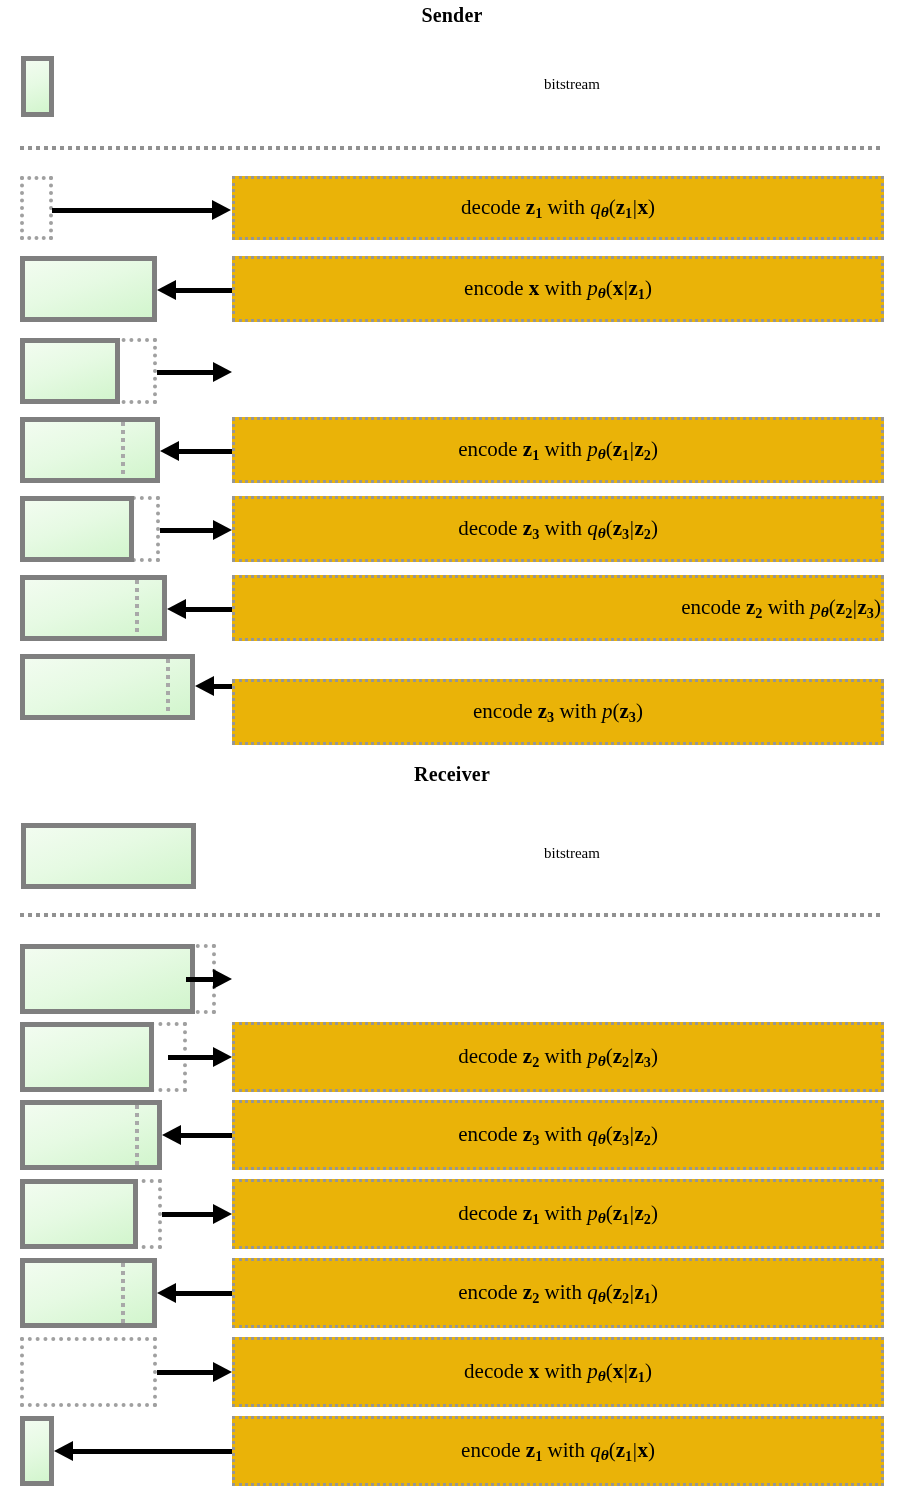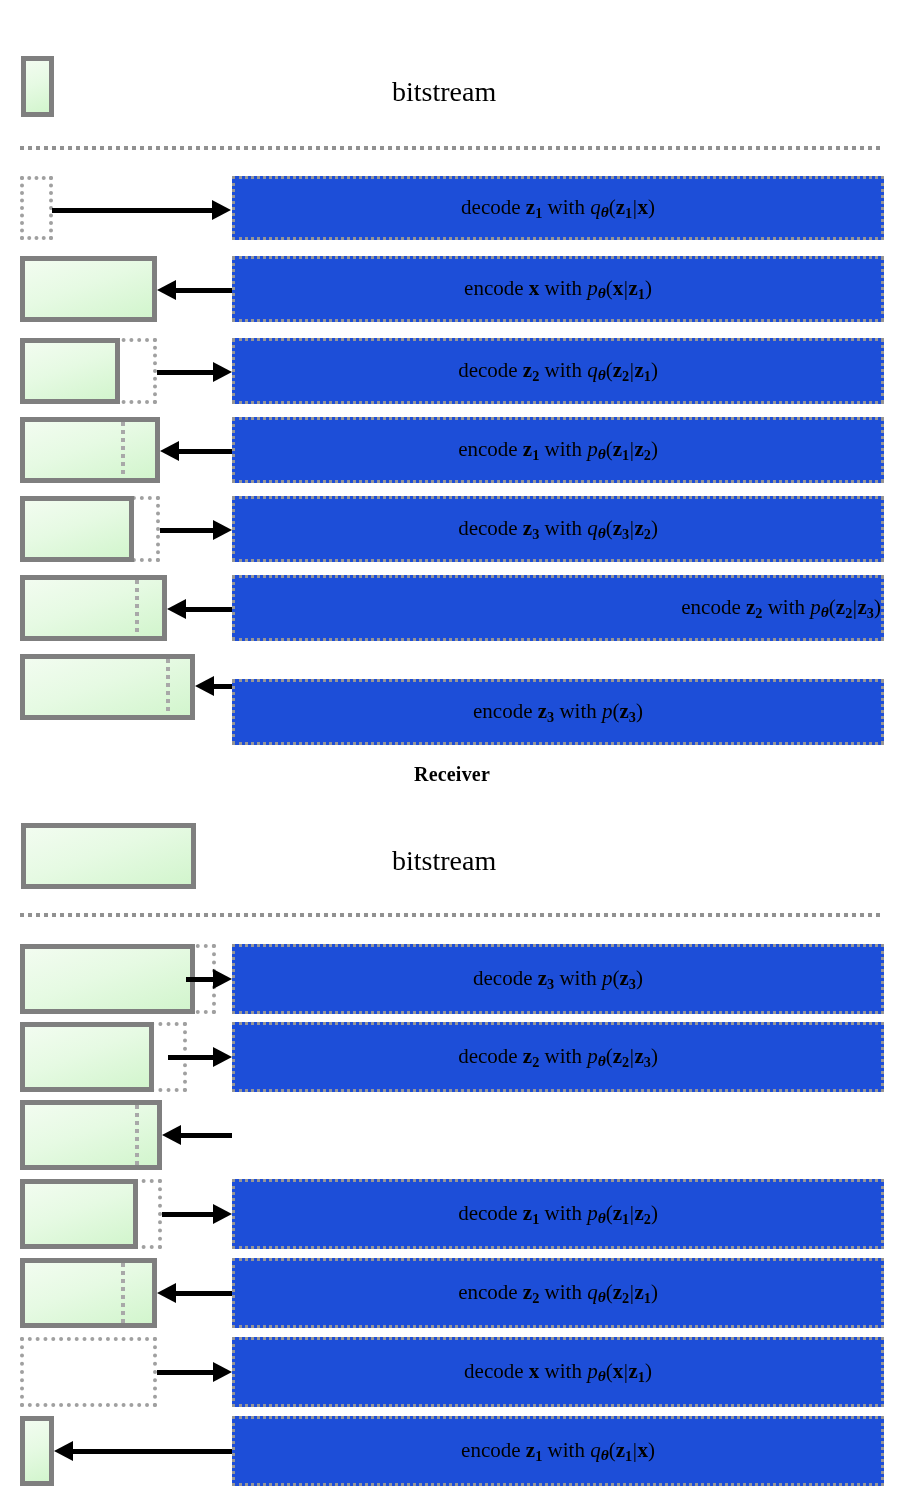--- a/index.html
+++ b/index.html
@@ -9,36 +9,36 @@
     color:#000;
   }
   .stage{position:absolute;left:0;top:0;width:904px;height:1508px;}
 
   
   .section-title{
     position:absolute;left:0;width:904px;text-align:center;
     font-weight:bold;font-size:20px;letter-spacing:.2px;
   }
   .bitstream-label{
-    position:absolute;width:360px;text-align:left;font-size:28px;
+    position:absolute;width:360px;text-align:center;font-size:15px;
   }
 
   
   .divider{
     position:absolute;left:20px;width:864px;height:4px;
     background-image:repeating-linear-gradient(to right,#919191 0 4px,transparent 4px 8px);
   }
 
   
   .proc{
     position:absolute;left:232px;width:652px;
     box-sizing:border-box;
     border:3px dotted #969696;
     display:flex;align-items:center;justify-content:center;
-    font-size:21px;white-space:nowrap;background:#1d4ed8;
+    font-size:21px;white-space:nowrap;background:#eab308;
   }
   .proc .m{font-family:"Liberation Serif","DejaVu Serif",serif;}
   .it{font-style:italic;}
   .bv{font-weight:bold;}
   sub{font-size:.68em;font-style:normal;font-weight:normal;vertical-align:-0.28em;}
   sub.bvs{font-weight:bold;}
   .theta{font-style:italic;font-weight:bold;font-size:.74em;vertical-align:-0.22em;}
   .bar{font-style:normal;padding:0 .5px;}
 
   
@@ -63,20 +63,21 @@
   .arrow .head{position:absolute;top:-10px;width:0;height:0;
     border-top:10px solid transparent;border-bottom:10px solid transparent;}
   .arrow.right .head{border-left:19px solid #000;}
   .arrow.left  .head{border-right:19px solid #000;}
 </style>
 </head>
 <body>
 
 <div class="stage">
 
+  <div class="section-title" style="top:4px;">Sender</div>
 
   <div class="bs bs-solid" style="left:21px;top:56px;width:33px;height:61px;"></div>
 
   <div class="bitstream-label" style="left:392px;top:76px;">bitstream</div>
 
   <div class="divider" style="top:146px;"></div>
 
   <div class="bs bs-ghost" style="left:20px;top:176px;width:33px;height:64px;"></div>
   <div class="arrow right" style="left:52px;top:210px;width:180px;">
     <div class="shaft" style="left:0;width:162px;"></div>
@@ -94,23 +95,20 @@
   <div class="proc" style="top:256px;height:66px;">
     <span class="m">encode&nbsp;<span class="bv">x</span>&nbsp;with&nbsp;<span class="it">p</span><span class="theta">θ</span>(<span class="bv">x</span><span class="bar">|</span><span class="bv">z<sub class="bvs">1</sub></span>)</span>
   </div>
 
   <div class="bs bs-ghost" style="left:20px;top:338px;width:137px;height:66px;"></div>
   <div class="bs bs-solid" style="left:20px;top:338px;width:100px;height:66px;"></div>
   <div class="arrow right" style="left:157px;top:372px;width:75px;">
     <div class="shaft" style="left:0;width:58px;"></div>
       <div class="head" style="left:56px;"></div>
   </div>
-  <div class="proc" style="top:338px;height:66px;">
-    <span class="m">decode&nbsp;<span class="bv">z<sub class="bvs">2</sub></span>&nbsp;with&nbsp;<span class="it">q</span><span class="theta">θ</span>(<span class="bv">z<sub class="bvs">2</sub></span><span class="bar">|</span><span class="bv">z<sub class="bvs">1</sub></span>)</span>
-  </div>
 
   <div class="bs bs-solid" style="left:20px;top:417px;width:140px;height:66px;">
     <div class="mark" style="left:96px;"></div>
   </div>
   <div class="arrow left" style="left:160px;top:451px;width:72px;">
     <div class="shaft" style="left:17px;width:55px;"></div>
       <div class="head" style="left:0;"></div>
   </div>
   <div class="proc" style="top:417px;height:66px;">
     <span class="m">encode&nbsp;<span class="bv">z<sub class="bvs">1</sub></span>&nbsp;with&nbsp;<span class="it">p</span><span class="theta">θ</span>(<span class="bv">z<sub class="bvs">1</sub></span><span class="bar">|</span><span class="bv">z<sub class="bvs">2</sub></span>)</span>
@@ -155,41 +153,41 @@
   <div class="bitstream-label" style="left:392px;top:845px;">bitstream</div>
 
   <div class="divider" style="top:913px;"></div>
 
   <div class="bs bs-ghost" style="left:20px;top:944px;width:196px;height:70px;"></div>
   <div class="bs bs-solid" style="left:20px;top:944px;width:175px;height:70px;"></div>
   <div class="arrow right" style="left:186px;top:979px;width:46px;">
     <div class="shaft" style="left:0;width:29px;"></div>
       <div class="head" style="left:27px;"></div>
   </div>
-  <div class="proc" style="top:944px;height:70px;">
-    <span class="m">decode&nbsp;<span class="bv">z<sub class="bvs">3</sub></span>&nbsp;with&nbsp;<span class="it">p</span>(<span class="bv">z<sub class="bvs">3</sub></span>)</span>
-  </div>
 
   <div class="bs bs-ghost" style="left:20px;top:1022px;width:167px;height:70px;"></div>
   <div class="bs bs-solid" style="left:20px;top:1022px;width:134px;height:70px;"></div>
   <div class="arrow right" style="left:168px;top:1057px;width:64px;">
     <div class="shaft" style="left:0;width:47px;"></div>
       <div class="head" style="left:45px;"></div>
   </div>
   <div class="proc" style="top:1022px;height:70px;">
     <span class="m">decode&nbsp;<span class="bv">z<sub class="bvs">2</sub></span>&nbsp;with&nbsp;<span class="it">p</span><span class="theta">θ</span>(<span class="bv">z<sub class="bvs">2</sub></span><span class="bar">|</span><span class="bv">z<sub class="bvs">3</sub></span>)</span>
   </div>
 
   <div class="bs bs-solid" style="left:20px;top:1100px;width:142px;height:70px;">
     <div class="mark" style="left:110px;"></div>
   </div>
   <div class="arrow left" style="left:162px;top:1135px;width:70px;">
     <div class="shaft" style="left:17px;width:53px;"></div>
       <div class="head" style="left:0;"></div>
   </div>
+  <div class="proc" style="top:1100px;height:70px;">
+    <span class="m">encode&nbsp;<span class="bv">z<sub class="bvs">3</sub></span>&nbsp;with&nbsp;<span class="it">q</span><span class="theta">θ</span>(<span class="bv">z<sub class="bvs">3</sub></span><span class="bar">|</span><span class="bv">z<sub class="bvs">2</sub></span>)</span>
+  </div>
 
   <div class="bs bs-ghost" style="left:20px;top:1179px;width:142px;height:70px;"></div>
   <div class="bs bs-solid" style="left:20px;top:1179px;width:118px;height:70px;"></div>
   <div class="arrow right" style="left:162px;top:1214px;width:70px;">
     <div class="shaft" style="left:0;width:53px;"></div>
       <div class="head" style="left:51px;"></div>
   </div>
   <div class="proc" style="top:1179px;height:70px;">
     <span class="m">decode&nbsp;<span class="bv">z<sub class="bvs">1</sub></span>&nbsp;with&nbsp;<span class="it">p</span><span class="theta">θ</span>(<span class="bv">z<sub class="bvs">1</sub></span><span class="bar">|</span><span class="bv">z<sub class="bvs">2</sub></span>)</span>
   </div>

